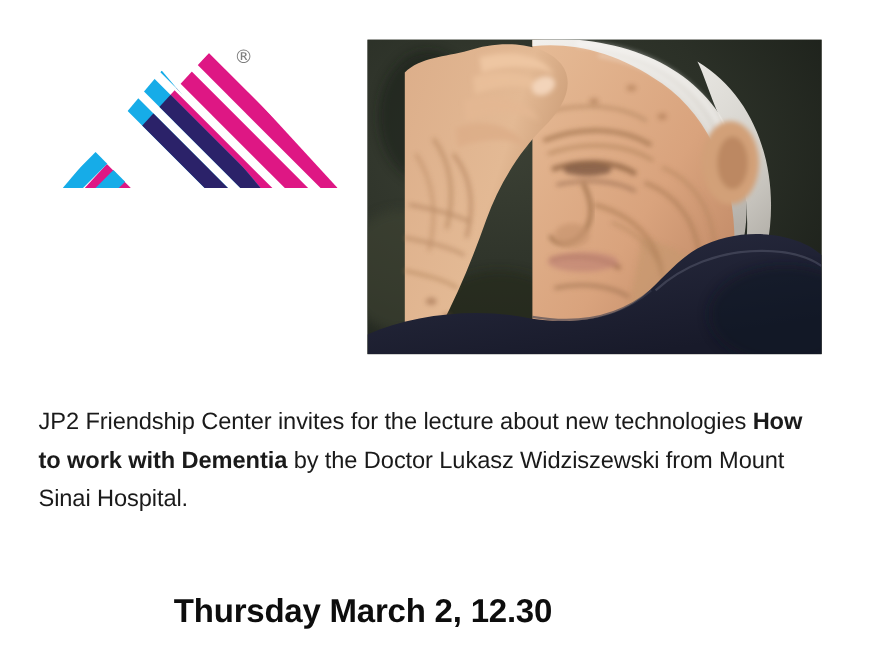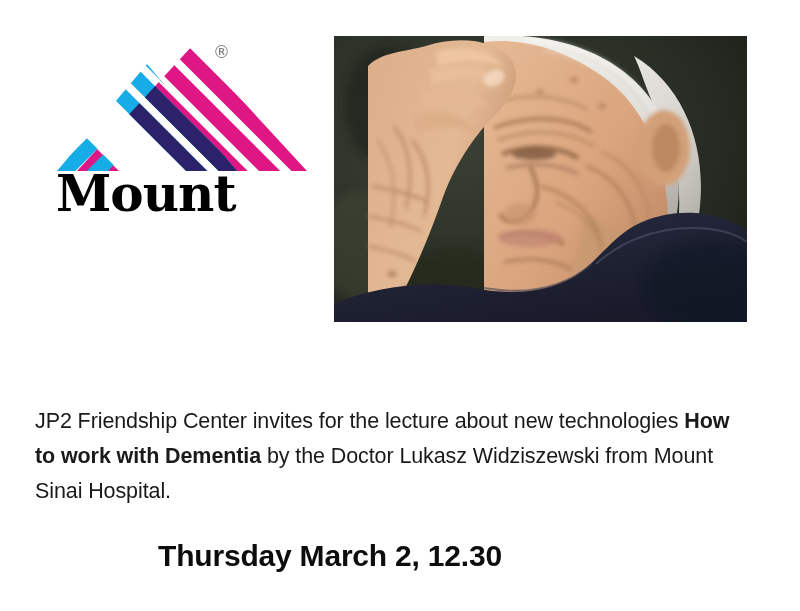--- a/index.html
+++ b/index.html
@@ -69,21 +69,21 @@
     height: 286px;
     overflow: hidden;
     background: #2e332a;
   }
   #photo svg { display: block; }
 
   
   #invite-paragraph {
     position: absolute;
     left: 35px;
-    top: 382px;
+    top: 344px;
     width: 715px;
     font-family: "Liberation Sans", sans-serif;
     font-size: 21.5px;
     line-height: 35px;
     color: #1a1a1a;
     letter-spacing: -0.1px;
   }
   #invite-paragraph .lecture-title {
     font-weight: bold;
   }
@@ -169,21 +169,20 @@
             <rect x="-200" y="-10" width="200" height="15" fill="#2B2269" opacity="0"></rect>
           </g>
         </g>
       </g>
     </svg>
   </div>
 
   <span id="registered-mark">®</span>
 
   <div id="logo-wordmark">
-    <span class="wm-line l1">Mount</span>
   </div>
 </div>
 
 <div id="photo">
   <svg width="413" height="286" viewBox="0 0 413 286" xmlns="http://www.w3.org/2000/svg">
     <defs>
       <radialGradient id="bgGrad" cx="30%" cy="35%" r="85%">
         <stop offset="0%" stop-color="#3b4034"></stop>
         <stop offset="60%" stop-color="#2b3027"></stop>
         <stop offset="100%" stop-color="#1c201a"></stop>

